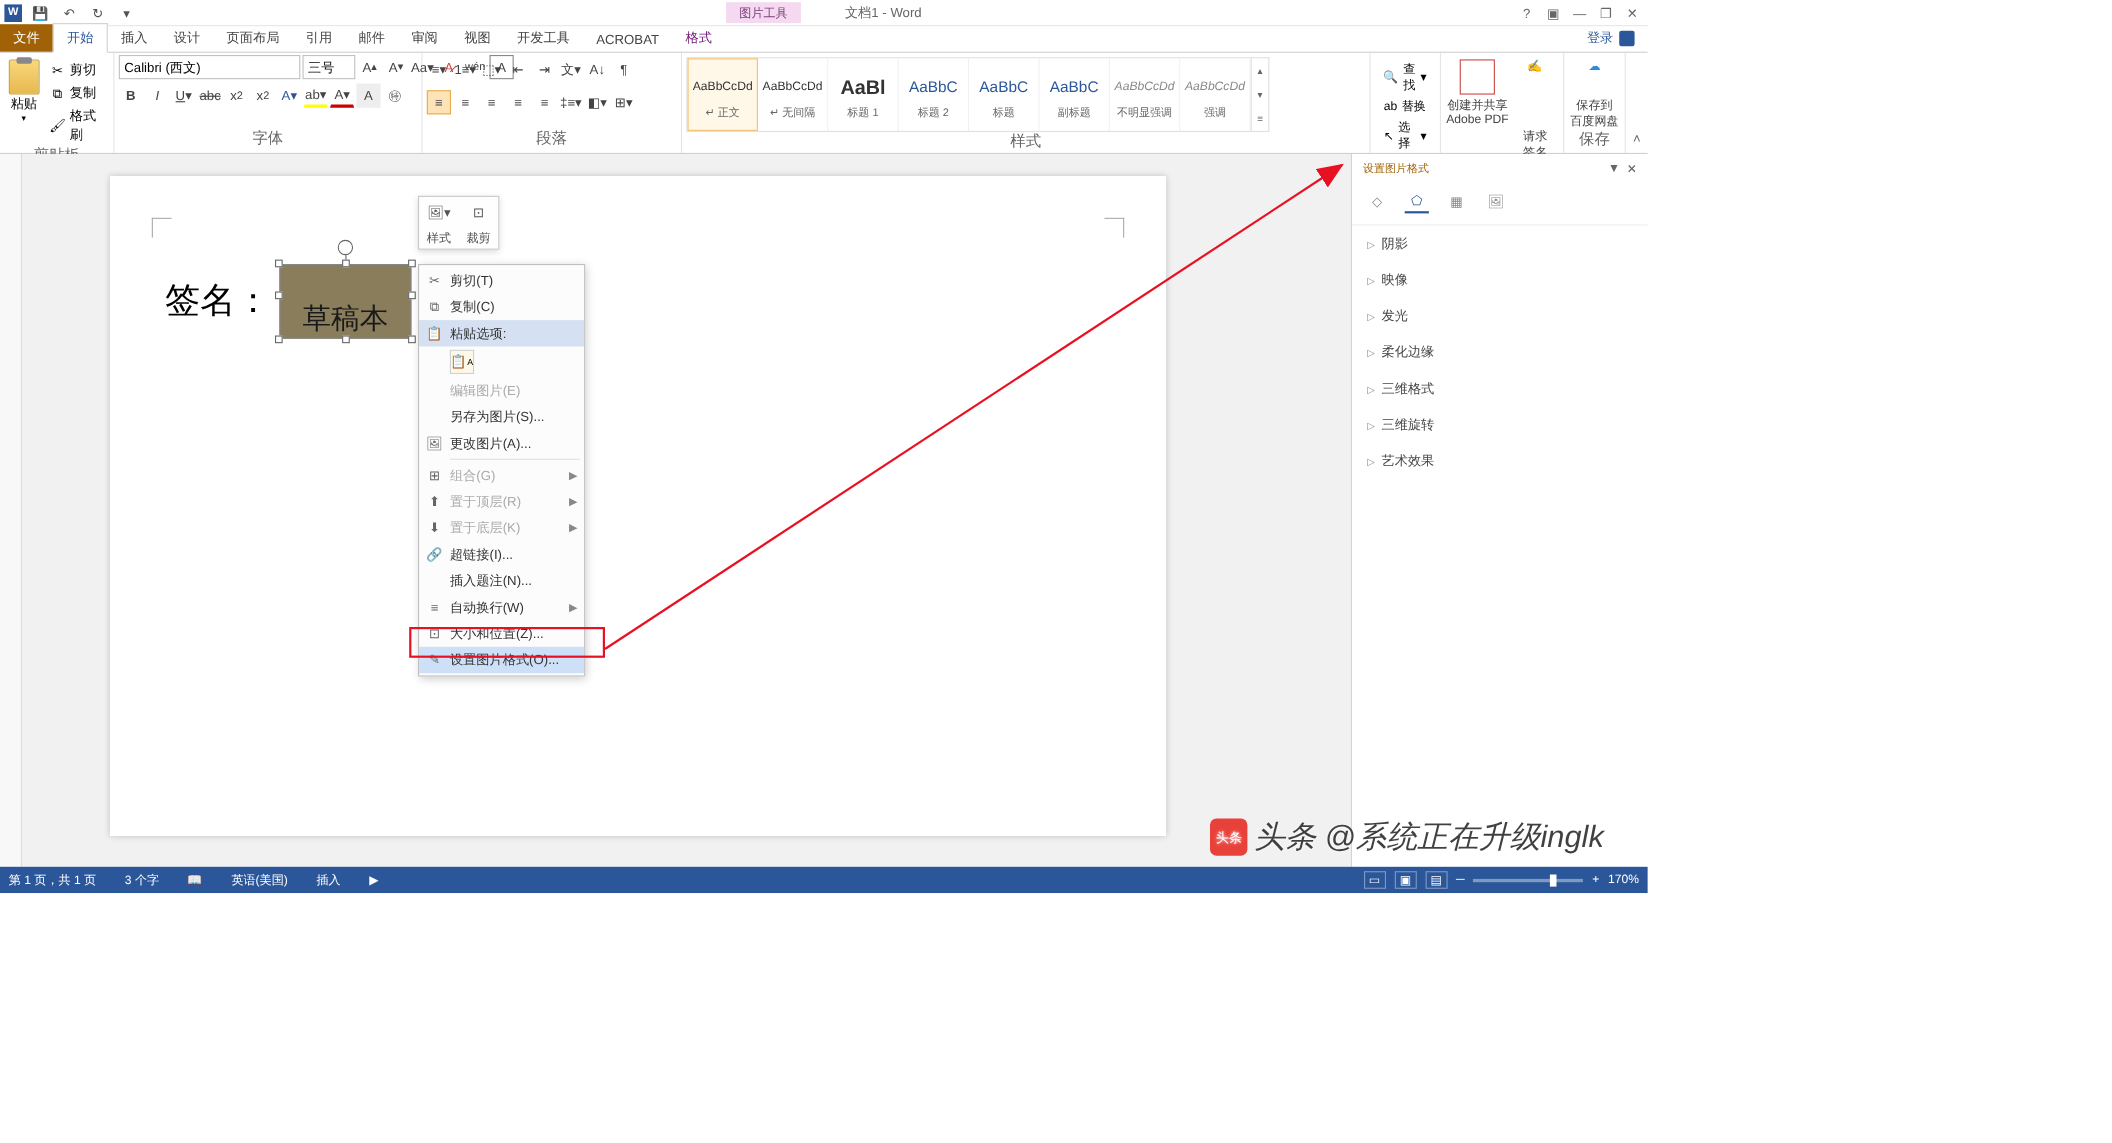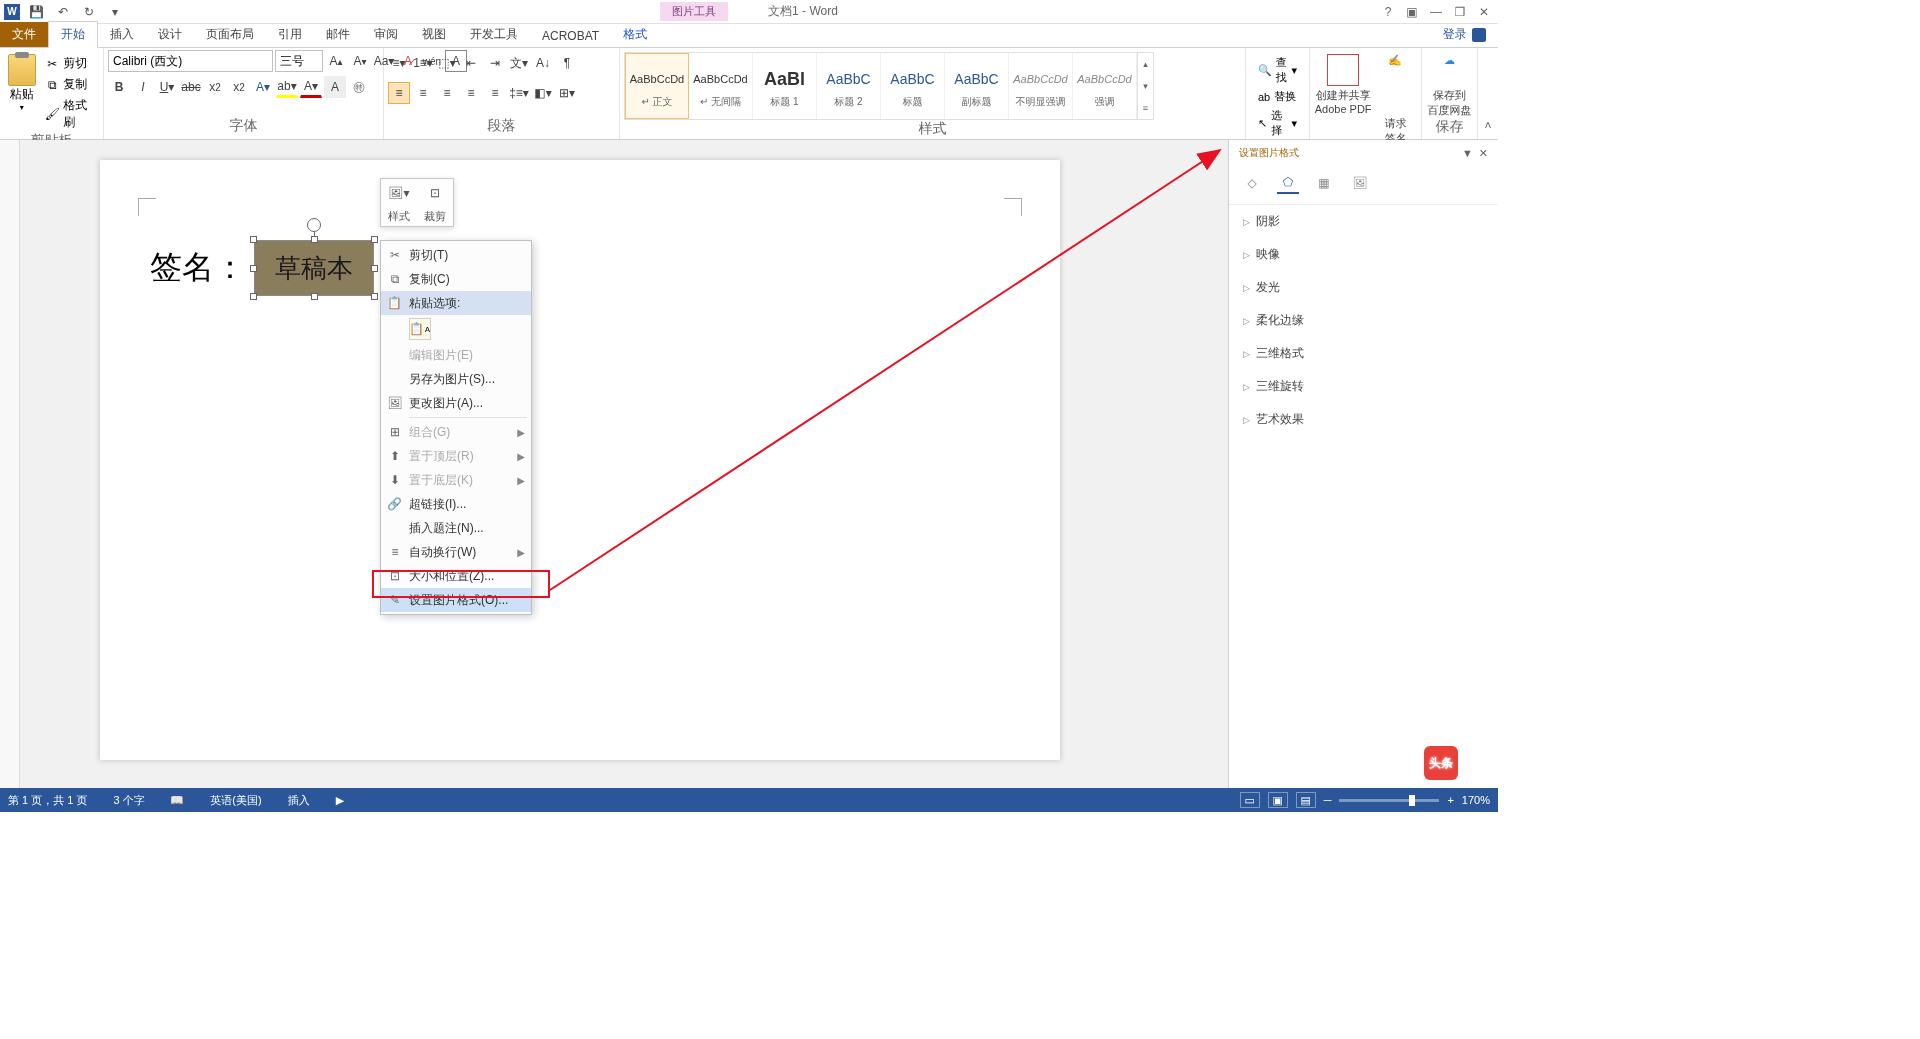--- a/index.html
+++ b/index.html
@@ -10,21 +10,21 @@
 .qat-btn { width: 18px; height: 18px; display: flex; align-items: center; justify-content: center; color: #555; cursor: pointer; }
 .titlebar-center { position: absolute; left: 50%; transform: translateX(-50%); display: flex; align-items: center; gap: 40px; }
 .contextual-tab { background: #f4d9f0; padding: 2px 12px; color: #7b3f7b; font-size: 11px; }
 .doc-title { color: #666; font-size: 12px; }
 .titlebar-right { position: absolute; right: 4px; display: flex; gap: 4px; align-items: center; }
 .wc-btn { width: 20px; height: 20px; display: flex; align-items: center; justify-content: center; color: #666; cursor: pointer; }
 .tabs { height: 24px; background: #fff; display: flex; align-items: flex-end; border-bottom: 1px solid #d0d0d0; position: relative; }
 .tab { padding: 4px 12px; color: #444; cursor: pointer; font-size: 12px; }
 .tab.file { background: #a16207; color: #fff; }
 .tab.active { background: #fff; color: #2b579a; border: 1px solid #d0d0d0; border-bottom: 1px solid #fff; margin-bottom: -1px; }
-.tab.context { color: #1d4ed8; }
+.tab.context { color: #701a75; }
 .login { position: absolute; right: 8px; color: #2b579a; font-size: 12px; padding: 4px; cursor: pointer;}
 .login-icon { width:14px; height:14px; background:#2b579a; border-radius:2px; display:inline-block; vertical-align:middle; margin-left:2px;}
 .ribbon { height: 92px; background: #fff; border-bottom: 1px solid #d0d0d0; display: flex; }
 .ribbon-group { border-right: 1px solid #e5e5e5; display: flex; flex-direction: column; padding: 2px 4px; }
 .rg-content { flex: 1; display: flex; align-items: flex-start; gap: 2px; }
 .rg-label { text-align: center; color: #666; font-size: 14px; padding-bottom: 2px; position: relative; }
 .clipboard-paste { display: flex; flex-direction: column; align-items: center; width: 38px; cursor:pointer;}
 .paste-icon { width: 28px; height: 32px; background: linear-gradient(#f9d87a,#e8b850); border: 1px solid #c0a040; border-radius: 2px; position: relative; margin-top: 4px;}
 .paste-icon::after { content:''; position:absolute; top:-3px; left:6px; width:14px; height:6px; background:#888; border-radius:2px;}
 .clip-small { display: flex; flex-direction: column; gap: 2px; padding-top: 4px; }
@@ -50,21 +50,21 @@
 .big-btn-icon { width:32px; height:32px; margin-bottom:2px;}
 .ribbon-collapse { width:20px; display:flex; align-items:flex-end; justify-content:center; padding-bottom:6px; color:#666; cursor:pointer;}
 .workspace { position: absolute; top: 140px; left: 0; right: 270px; bottom: 24px; background: #f1f1f1; }
 .ruler-v { position:absolute; left:0; top:0; bottom:0; width:20px; background:#f8f8f8; border-right:1px solid #ddd;}
 .page { position: absolute; left: 100px; top: 20px; width: 960px; height: 600px; background: #fff; box-shadow: 0 0 6px rgba(0,0,0,0.2); }
 .page-corner-tl { position:absolute; left:38px; top:38px; width:18px; height:18px; border-left:1px solid #aaa; border-top:1px solid #aaa;}
 .page-corner-tr { position:absolute; right:38px; top:38px; width:18px; height:18px; border-right:1px solid #aaa; border-top:1px solid #aaa;}
 .doc-content { position:absolute; left:50px; top:80px; display:flex; align-items:center;}
 .sig-label { font-size: 32px; font-family: Liberation Sans, sans-serif; }
 .sig-img { margin-left: 8px; position:relative; }
-.sig-img-box { width: 120px; height: 56px; background: #8a7d5c; border:1px solid #888; display:flex; align-items:center; justify-content:center;}
+.sig-img-box { width: 120px; height: 68px; background: #8a7d5c; border:1px solid #888; display:flex; align-items:flex-end; justify-content:center;}
 .sig-text { font-family: "STKaiti","KaiTi",cursive; font-size: 26px; color:#1a1a1a; }
 .sel-handle { width:7px; height:7px; background:#fff; border:1px solid #666; position:absolute; }
 .rotate-handle { position:absolute; top:-22px; left:50%; transform:translateX(-50%); width:14px; height:14px; border:1px solid #666; border-radius:50%; background:#fff;}
 .rotate-handle::after{content:''; position:absolute; top:13px; left:6px; width:1px; height:8px; background:#666;}
 .mini-toolbar { position:absolute; left:380px; top:178px; background:#fefefe; border:1px solid #c8c8c8; box-shadow:0 2px 6px rgba(0,0,0,0.15); display:flex; flex-direction:column; width:74px;}
 .mini-row { display:flex; }
 .mini-cell { flex:1; height:28px; display:flex; align-items:center; justify-content:center; border:1px solid transparent; color:#555; cursor:pointer;}
 .mini-labels { display:flex; font-size:11px; color:#555; text-align:center;}
 .mini-labels div { flex:1; padding:2px 0;}
 .context-menu { position:absolute; left:380px; top:240px; width:152px; background:#fcfcfc; border:1px solid #c0c0c0; box-shadow:2px 2px 8px rgba(0,0,0,0.2); padding:2px 0;}
@@ -87,21 +87,21 @@
 .sp-tab { width:22px; height:22px; display:flex; align-items:center; justify-content:center; color:#888; cursor:pointer;}
 .sp-tab.active { color:#2b579a; border-bottom:2px solid #2b579a;}
 .sp-section { padding:8px 14px; font-size:12px; color:#444; display:flex; align-items:center; gap:6px; cursor:pointer;}
 .sp-section .tri { font-size:9px; color:#888;}
 .statusbar { position:absolute; bottom:0; left:0; right:0; height:24px; background:#2b579a; color:#fff; display:flex; align-items:center; font-size:11px; padding:0 8px; justify-content:space-between;}
 .sb-left { display:flex; align-items:center; gap:26px;}
 .sb-right { display:flex; align-items:center; gap:8px;}
 .view-btn { width:20px; height:16px; border:1px solid rgba(255,255,255,0.4); cursor:pointer; display:flex; align-items:center; justify-content:center;}
 .zoom-slider { width:100px; height:3px; background:rgba(255,255,255,0.4); position:relative;}
 .zoom-slider::after { content:''; position:absolute; left:70%; top:-4px; width:6px; height:11px; background:#fff;}
-.watermark { position:absolute; right:40px; bottom:32px; font-size:28px; font-weight:bold; font-style:italic; color:rgba(0,0,0,0.75); text-shadow:0 0 3px #fff; display:flex; align-items:center; gap:6px;margin-top:24px;}
+.watermark { position:absolute; right:40px; bottom:32px; font-size:28px; font-weight:normal; font-style:italic; color:rgba(0,0,0,0.75); text-shadow:0 0 3px #fff; display:flex; align-items:center; gap:6px;margin-top:24px;}
 .wm-logo { width:34px; height:34px; background:#e8413a; border-radius:6px; color:#fff; display:flex; align-items:center; justify-content:center; font-size:12px; font-style:normal;}
 svg.arrow { position:absolute; pointer-events:none; }
 </style>
 </head>
 <body>
 
 <div class="titlebar">
   <div class="titlebar-left">
     <div class="word-icon">W</div>
     <div class="qat-btn">💾</div>
@@ -427,13 +427,14 @@
     <div class="view-btn">▤</div>
     <span>─</span>
     <div class="zoom-slider"></div>
     <span>+</span>
     <span>170%</span>
   </div>
 </div>
 
 <div class="watermark">
   <div class="wm-logo">头条</div>
+  <span>头条 @系统正在升级inglk</span>
 </div>
 
 </body></html>

